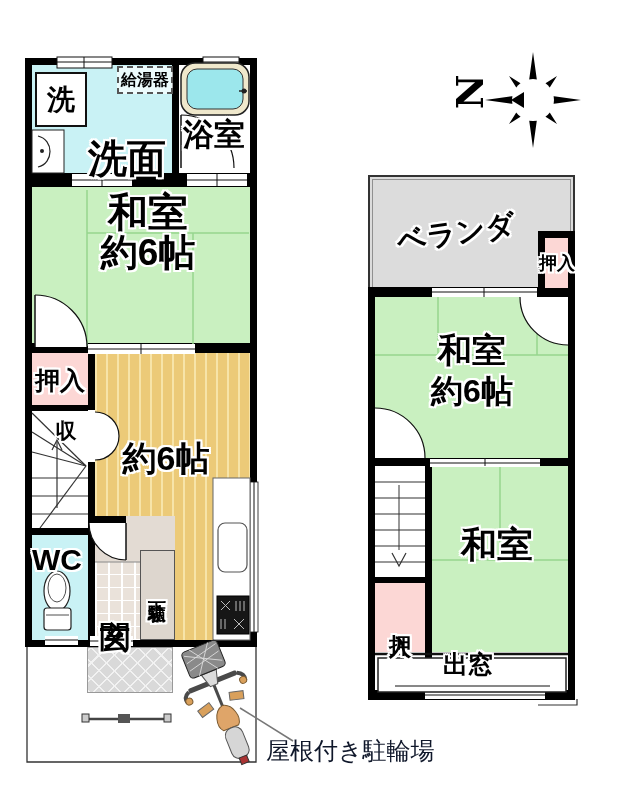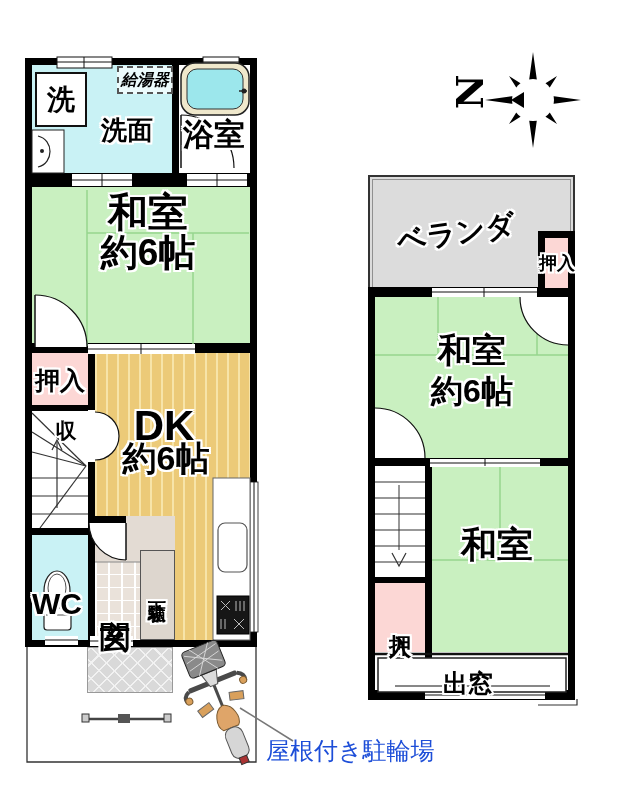--- a/index.html
+++ b/index.html
@@ -8,21 +8,21 @@
   .abs{position:absolute;box-sizing:border-box;}
   .fill{z-index:1;}
   .wall{background:#000;z-index:2;}
   .box3{z-index:3;}
   svg.overlay{position:absolute;left:0;top:0;z-index:4;pointer-events:none;}
   .lbl{position:absolute;z-index:5;font-weight:bold;color:#000;white-space:nowrap;
        transform:translate(-50%,-50%);line-height:1;
        text-shadow:-2px -2px 0 #fff,2px -2px 0 #fff,-2px 2px 0 #fff,2px 2px 0 #fff,
                    -2px 0 0 #fff,2px 0 0 #fff,0 -2px 0 #fff,0 2px 0 #fff;}
   .vert{writing-mode:vertical-rl;text-orientation:upright;letter-spacing:2px;}
-  .annot{position:absolute;z-index:5;color:#1d4ed8;font-size:24px;white-space:nowrap;}
+  .annot{position:absolute;z-index:5;color:#0f172a;font-size:24px;white-space:nowrap;}
   .cyan{background:#c9f2f5;}
   .green{background:#c9f0c0;}
   .pink{background:#fcd7d5;}
   .dk{background-color:#ecca78;
       background-image:repeating-linear-gradient(90deg,#f7e4a9 0,#f7e4a9 2px,transparent 2px,transparent 11px);}
   .hallfloor{background:#e3dbd3;}
   .tile{background-color:#eae2da;
       background-image:repeating-linear-gradient(0deg,#fff 0,#fff 1.5px,transparent 1.5px,transparent 13px),
                        repeating-linear-gradient(90deg,#fff 0,#fff 1.5px,transparent 1.5px,transparent 13px);}
   .getabako{background:#ddd6ce;border:1.5px solid #555;}
@@ -245,37 +245,36 @@
     <path d="M 538,705 L 577,705 L 577,699" fill="none" stroke="#333" stroke-width="1.2"></path>
 
     <g>
       <polygon fill="#000" points="581,100 545,105 557,124 538,112 533,148 528,112 509,124 521,105 485,100 521,95 509,76 528,88 533,52 538,88 557,76 545,95"></polygon>
       <circle cx="533" cy="100" r="21" fill="#fff"></circle>
       <polygon points="511,100 524,92 524,108" fill="#000"></polygon>
     </g>
   </svg>
 
   <div class="lbl" style="left:61px;top:100px;font-size:28px;">洗</div>
-  <div class="lbl" style="left:145px;top:80px;font-size:16px;text-shadow:none;font-style:italic;">給湯器</div>
-  <div class="lbl" style="left:127px;top:130px;font-size:26px;text-align:right;">洗面</div>
+  <div class="lbl" style="left:145px;top:80px;font-size:16px;text-shadow:none;">給湯器</div>
+  <div class="lbl" style="left:127px;top:158px;font-size:39px;text-align:right;">洗面</div>
   <div class="lbl" style="left:214px;top:134px;font-size:31px;">浴室</div>
   <div class="lbl" style="left:148px;top:212px;font-size:40px;">和室</div>
   <div class="lbl" style="left:148px;top:252px;font-size:37px;">約6帖</div>
   <div class="lbl" style="left:60px;top:380px;font-size:25px;">押入</div>
   <div class="lbl" style="left:66px;top:430px;font-size:21px;">収</div>
-  <div class="lbl" style="left:164px;top:426px;font-size:42px;">DK</div>
   <div class="lbl" style="left:166px;top:458px;font-size:34px;">約6帖</div>
-  <div class="lbl" style="left:57px;top:560px;font-size:30px;margin-top:44px;">WC</div>
+  <div class="lbl" style="left:57px;top:560px;font-size:30px;">WC</div>
   <div class="lbl vert" style="left:115px;top:598px;font-size:30px;">玄関</div>
   <div class="lbl vert" style="left:157px;top:590px;font-size:18px;">下駄箱</div>
 
   <div class="lbl" style="left:456px;top:233px;font-size:29px;transform:translate(-50%,-50%) rotate(-8deg);">ベランダ</div>
   <div class="lbl" style="left:557px;top:263px;font-size:18px;">押入</div>
   <div class="lbl" style="left:472px;top:350px;font-size:34px;">和室</div>
   <div class="lbl" style="left:472px;top:391px;font-size:32px;">約6帖</div>
   <div class="lbl" style="left:497px;top:545px;font-size:36px;">和室</div>
   <div class="lbl vert" style="left:400px;top:618px;font-size:22px;">押入</div>
-  <div class="lbl" style="left:468px;top:683px;font-size:25px;">出窓</div>
+  <div class="lbl" style="left:468px;top:664px;font-size:25px;">出窓</div>
 
   <div class="lbl" style="left:470px;top:92px;font-size:38px;font-family:'DejaVu Serif','Liberation Serif',serif;transform:translate(-50%,-50%) rotate(-90deg);text-shadow:none;">N</div>
 
   <div class="annot" style="left:266px;top:735px;">屋根付き駐輪場</div>
 </div>
 
 </body></html>

